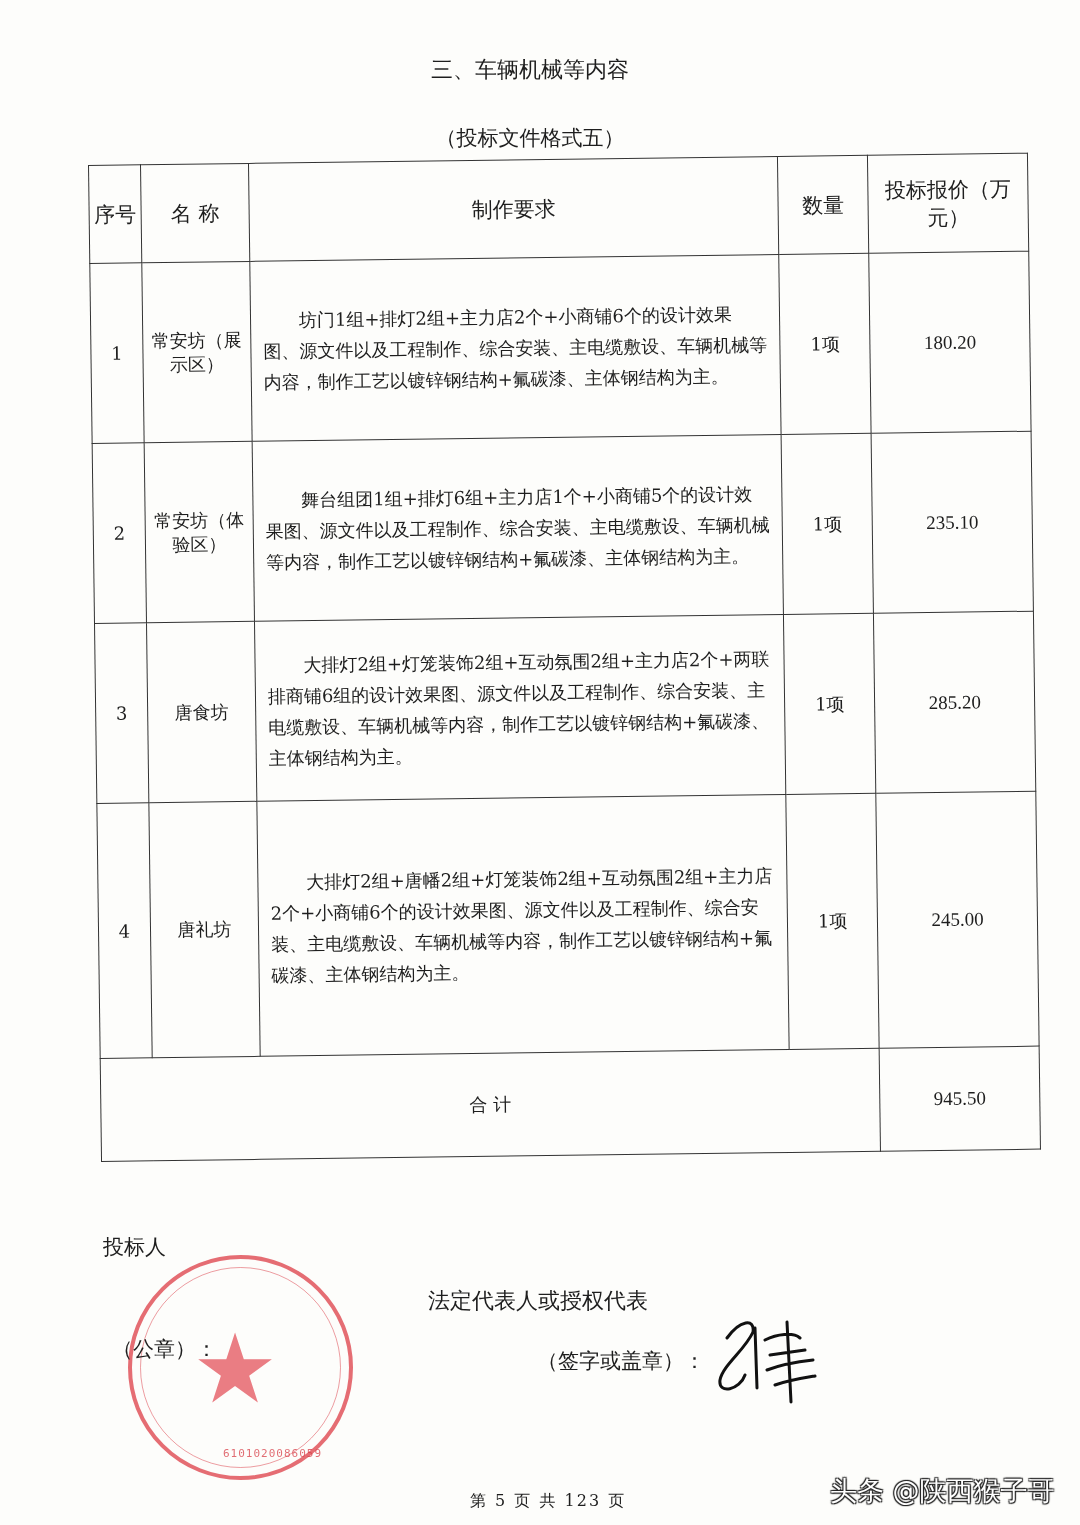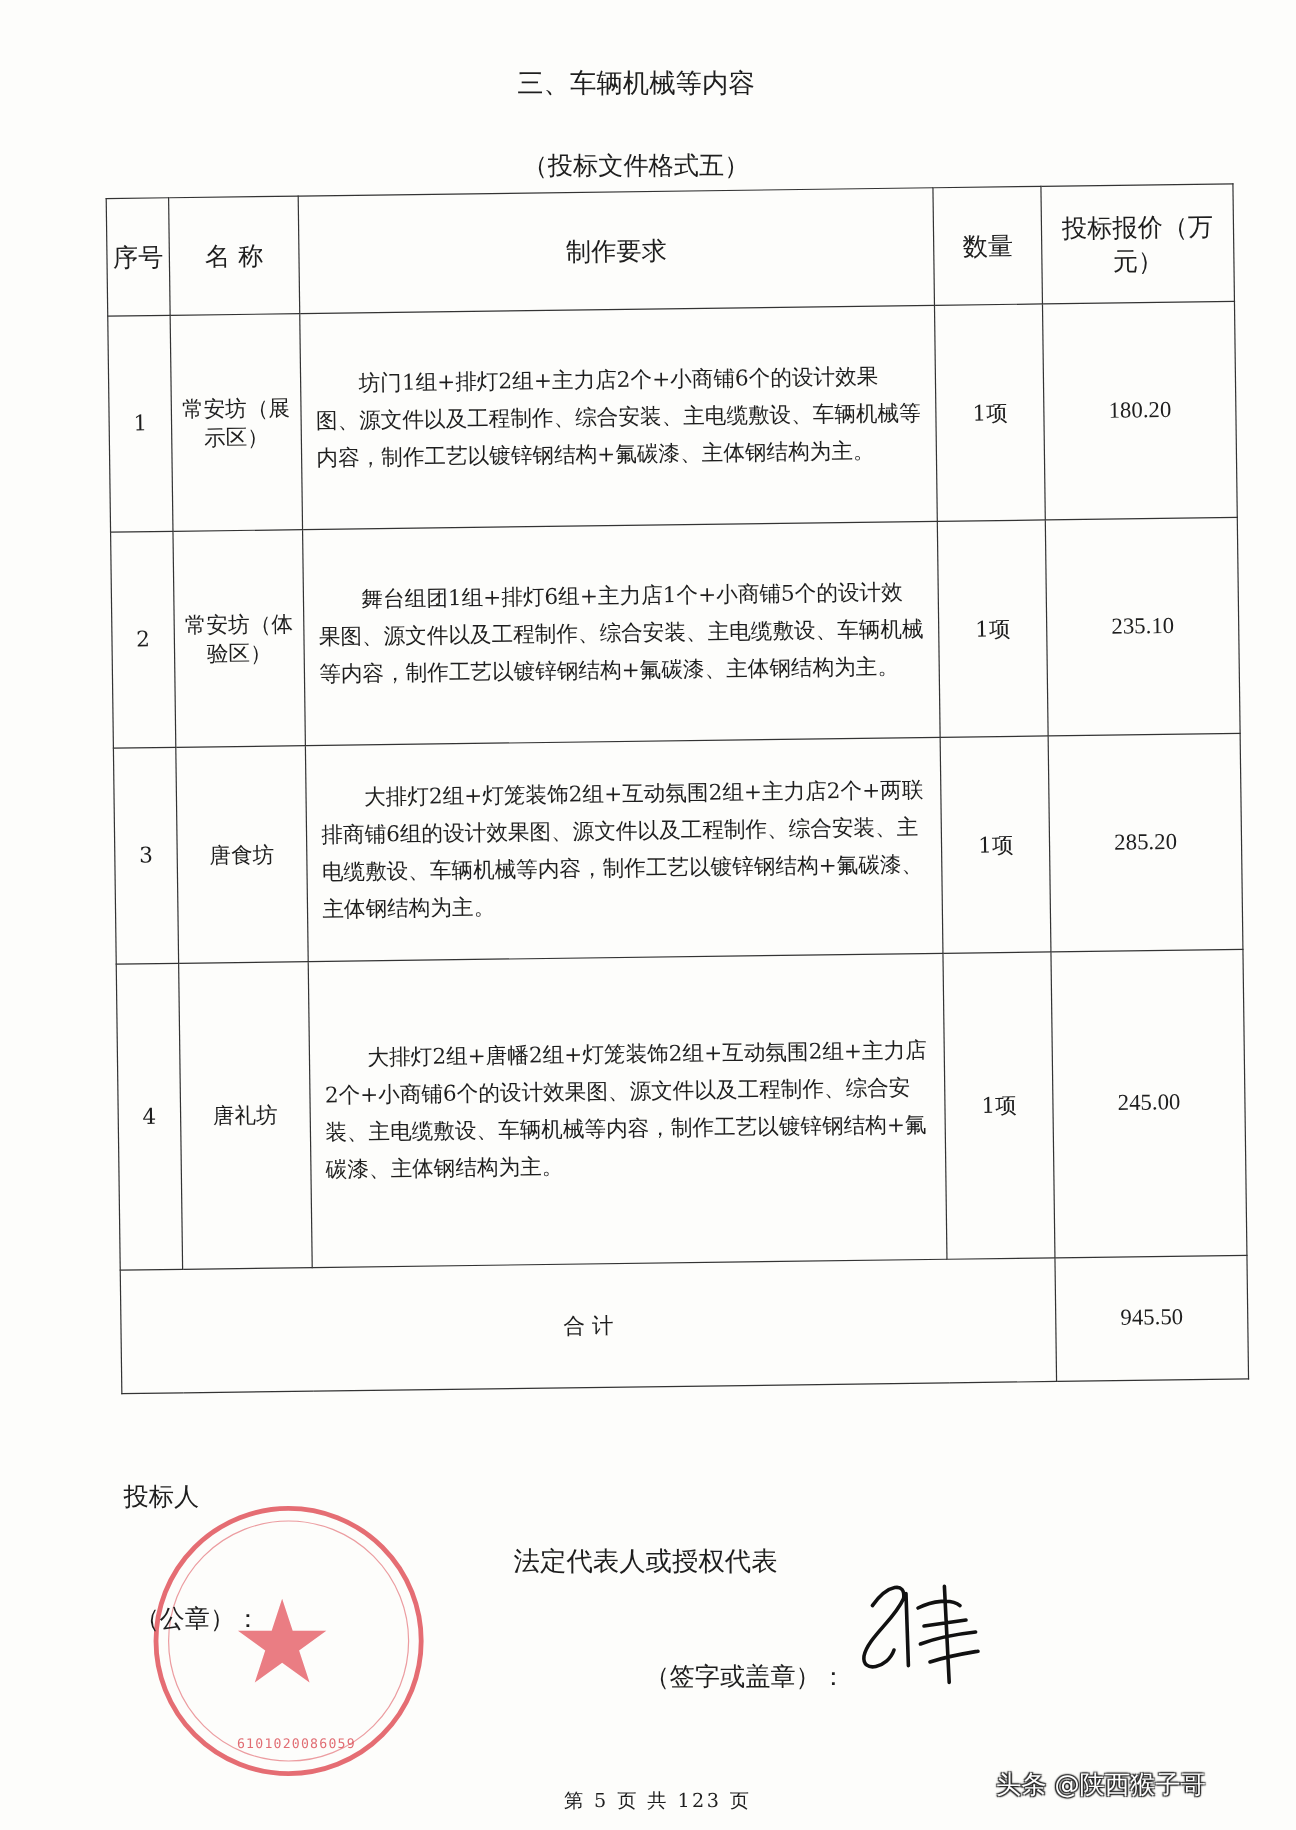--- a/index.html
+++ b/index.html
@@ -12,32 +12,32 @@
   td, th { border:1.6px solid #333; font-weight:normal; text-align:center; vertical-align:middle; }
   th { font-size:21px; height:95px; }
   td { font-size:18px; }
   td.req { text-align:left; padding:12px 12px; line-height:31px; font-size:18px; }
   td.req .indent { display:inline-block; width:36px; }
   td.price { font-family:"Liberation Serif",serif; font-size:19px; }
   tr.total td { height:100px; }
   .sign-left { position:absolute; top:1233px; left:103px; font-size:21px;text-align:center; }
   .sign-right { position:absolute; top:1243px; left:428px; font-size:22px;margin-top:43px; }
   .seal-label { position:absolute; top:1335px; left:112px; font-size:21px; }
-  .sign-label { position:absolute; top:1347px; left:537px; font-size:21px;margin-top:36px; }
+  .sign-label { position:absolute; top:1347px; left:537px; font-size:21px; }
   .seal { position:absolute; top:1255px; left:128px; width:225px; height:225px; border-radius:50%;
           border:4px solid rgba(220,60,70,0.75); box-sizing:border-box; }
   .seal .ring { position:absolute; inset:8px; border:1.5px solid rgba(220,60,70,0.5); border-radius:50%; }
   .seal .star { position:absolute; top:62px; left:60px; font-size:96px; color:rgba(225,70,80,0.7); line-height:1; }
   .seal .txt { position:absolute; top:14px; left:30px; width:170px; text-align:center; font-size:19px; color:rgba(215,60,70,0.7);
                font-family:"DejaVu Sans",sans-serif; }
-  .seal .num { position:absolute; bottom:16px; left:40px; width:150px; text-align:center; font-size:11px; color:rgba(215,60,70,0.75);
+  .seal .num { position:absolute; bottom:16px; left:40px; width:150px; text-align:right; font-size:11px; color:rgba(215,60,70,0.75);
                font-family:"DejaVu Sans Mono",monospace; letter-spacing:1px; }
   .signature { position:absolute; top:1310px; left:715px; width:110px; height:95px; }
   .footer { position:absolute; top:1491px; left:470px; font-size:16px; letter-spacing:2px; }
-  .watermark { position:absolute; top:1473px; left:830px; font-size:21px; font-family:"DejaVu Sans",sans-serif; color:#fff;
+  .watermark { position:absolute; top:1473px; left:830px; font-size:27px; font-family:"DejaVu Sans",sans-serif; color:#fff;
                text-shadow:1px 1px 1px #222, -1px -1px 1px #222, 1px -1px 1px #222, -1px 1px 1px #222; }
 </style>
 </head>
 <body>
 
 <div class="title">三、车辆机械等内容</div>
 <div class="subtitle">（投标文件格式五）</div>
 
 <div class="table-wrap">
 <table>

